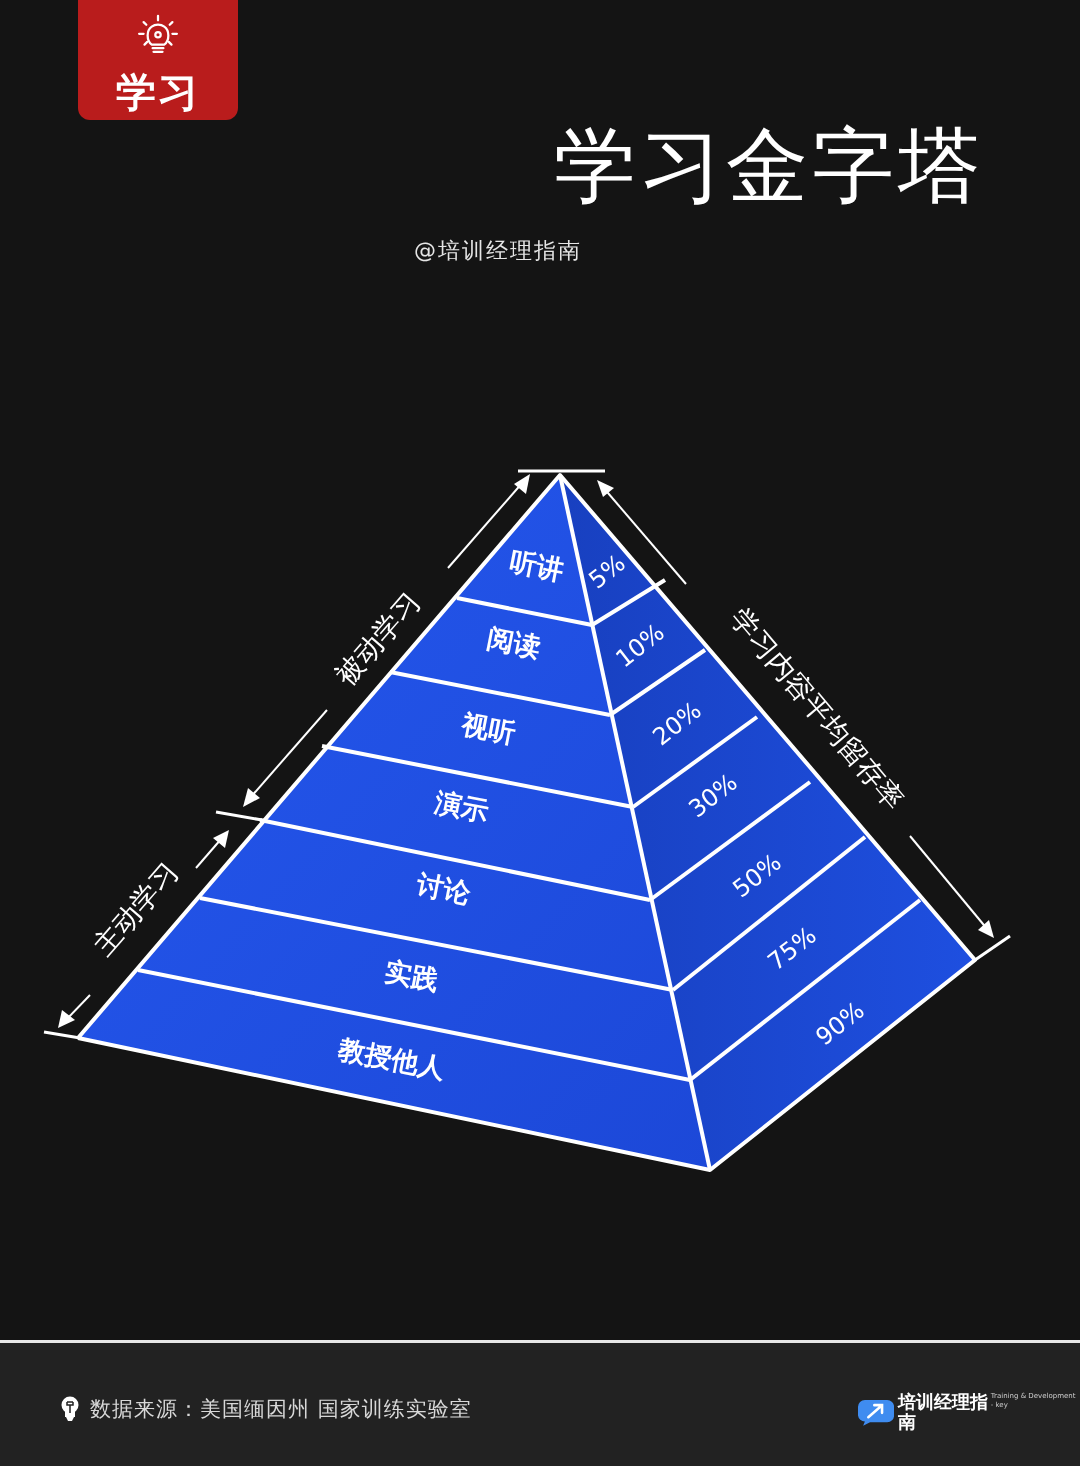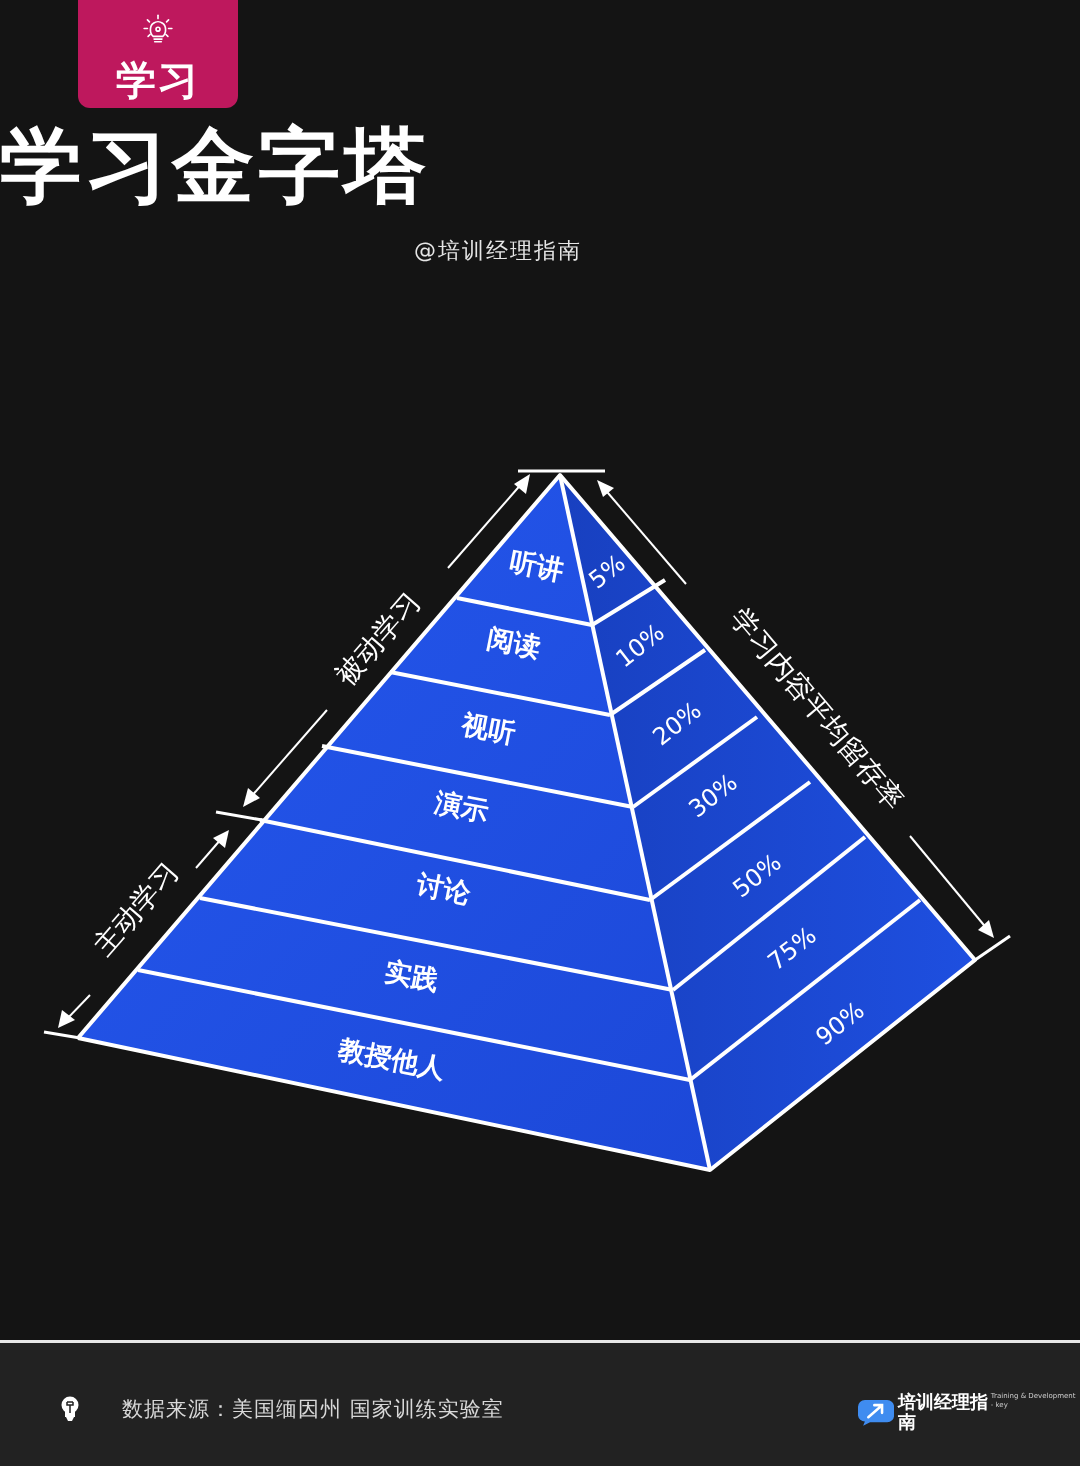--- a/index.html
+++ b/index.html
@@ -1,25 +1,25 @@
 <!DOCTYPE html>
 <html><head>
 <meta charset="utf-8">
 <style>
   html,body{margin:0;padding:0;}
   body{width:1080px;height:1466px;background:#141414;position:relative;overflow:hidden;font-family:"DejaVu Sans","Liberation Sans",sans-serif;color:#fff;}
-  .badge{position:absolute;left:78px;top:0;width:160px;height:108px;background:#be185d;border-radius:0 0 12px 12px;display:flex;flex-direction:column;align-items:center;}
+  .badge{position:absolute;left:78px;top:0;width:160px;height:120px;background:#b91c1c;border-radius:0 0 12px 12px;display:flex;flex-direction:column;align-items:center;}
   .badge svg{margin-top:14px;}
   .badge-label{font-size:40px;font-weight:bold;margin-top:6px;letter-spacing:2px;}
-  .title{position:absolute;left:0;width:984px;top:112px;text-align:left;font-size:82px;font-weight:bold;letter-spacing:4px;}
+  .title{position:absolute;left:0;width:984px;top:112px;text-align:right;font-size:82px;font-weight:normal;letter-spacing:4px;}
   .subtitle{position:absolute;left:0;width:996px;top:236px;text-align:center;font-size:22px;color:#e6e6e6;letter-spacing:2px;}
   svg.diagram{position:absolute;left:0;top:0;}
   .footer-line{position:absolute;left:0;top:1340px;width:1080px;height:3px;background:#e8e8e8;}
   .footer{position:absolute;left:0;top:1343px;width:1080px;height:123px;background:#222222;}
-  .source{position:absolute;left:60px;top:1395px;display:flex;align-items:center;font-size:21px;color:#d8d8d8;letter-spacing:1px;gap:32px;}
+  .source{position:absolute;left:60px;top:1395px;display:flex;align-items:center;font-size:21px;color:#d8d8d8;letter-spacing:1px;}
   .source svg{margin-right:10px;}
   .logo{position:absolute;left:858px;top:1392px;display:flex;align-items:center;}
   .logo-text{display:flex;margin-left:4px;}
   .logo-cn{font-size:18px;font-weight:bold;color:#fff;line-height:20px;}
   .logo-en{font-size:7px;color:#cfcfcf;line-height:9px;}
 </style>
 </head>
 <body>
 
 <div class="badge">

